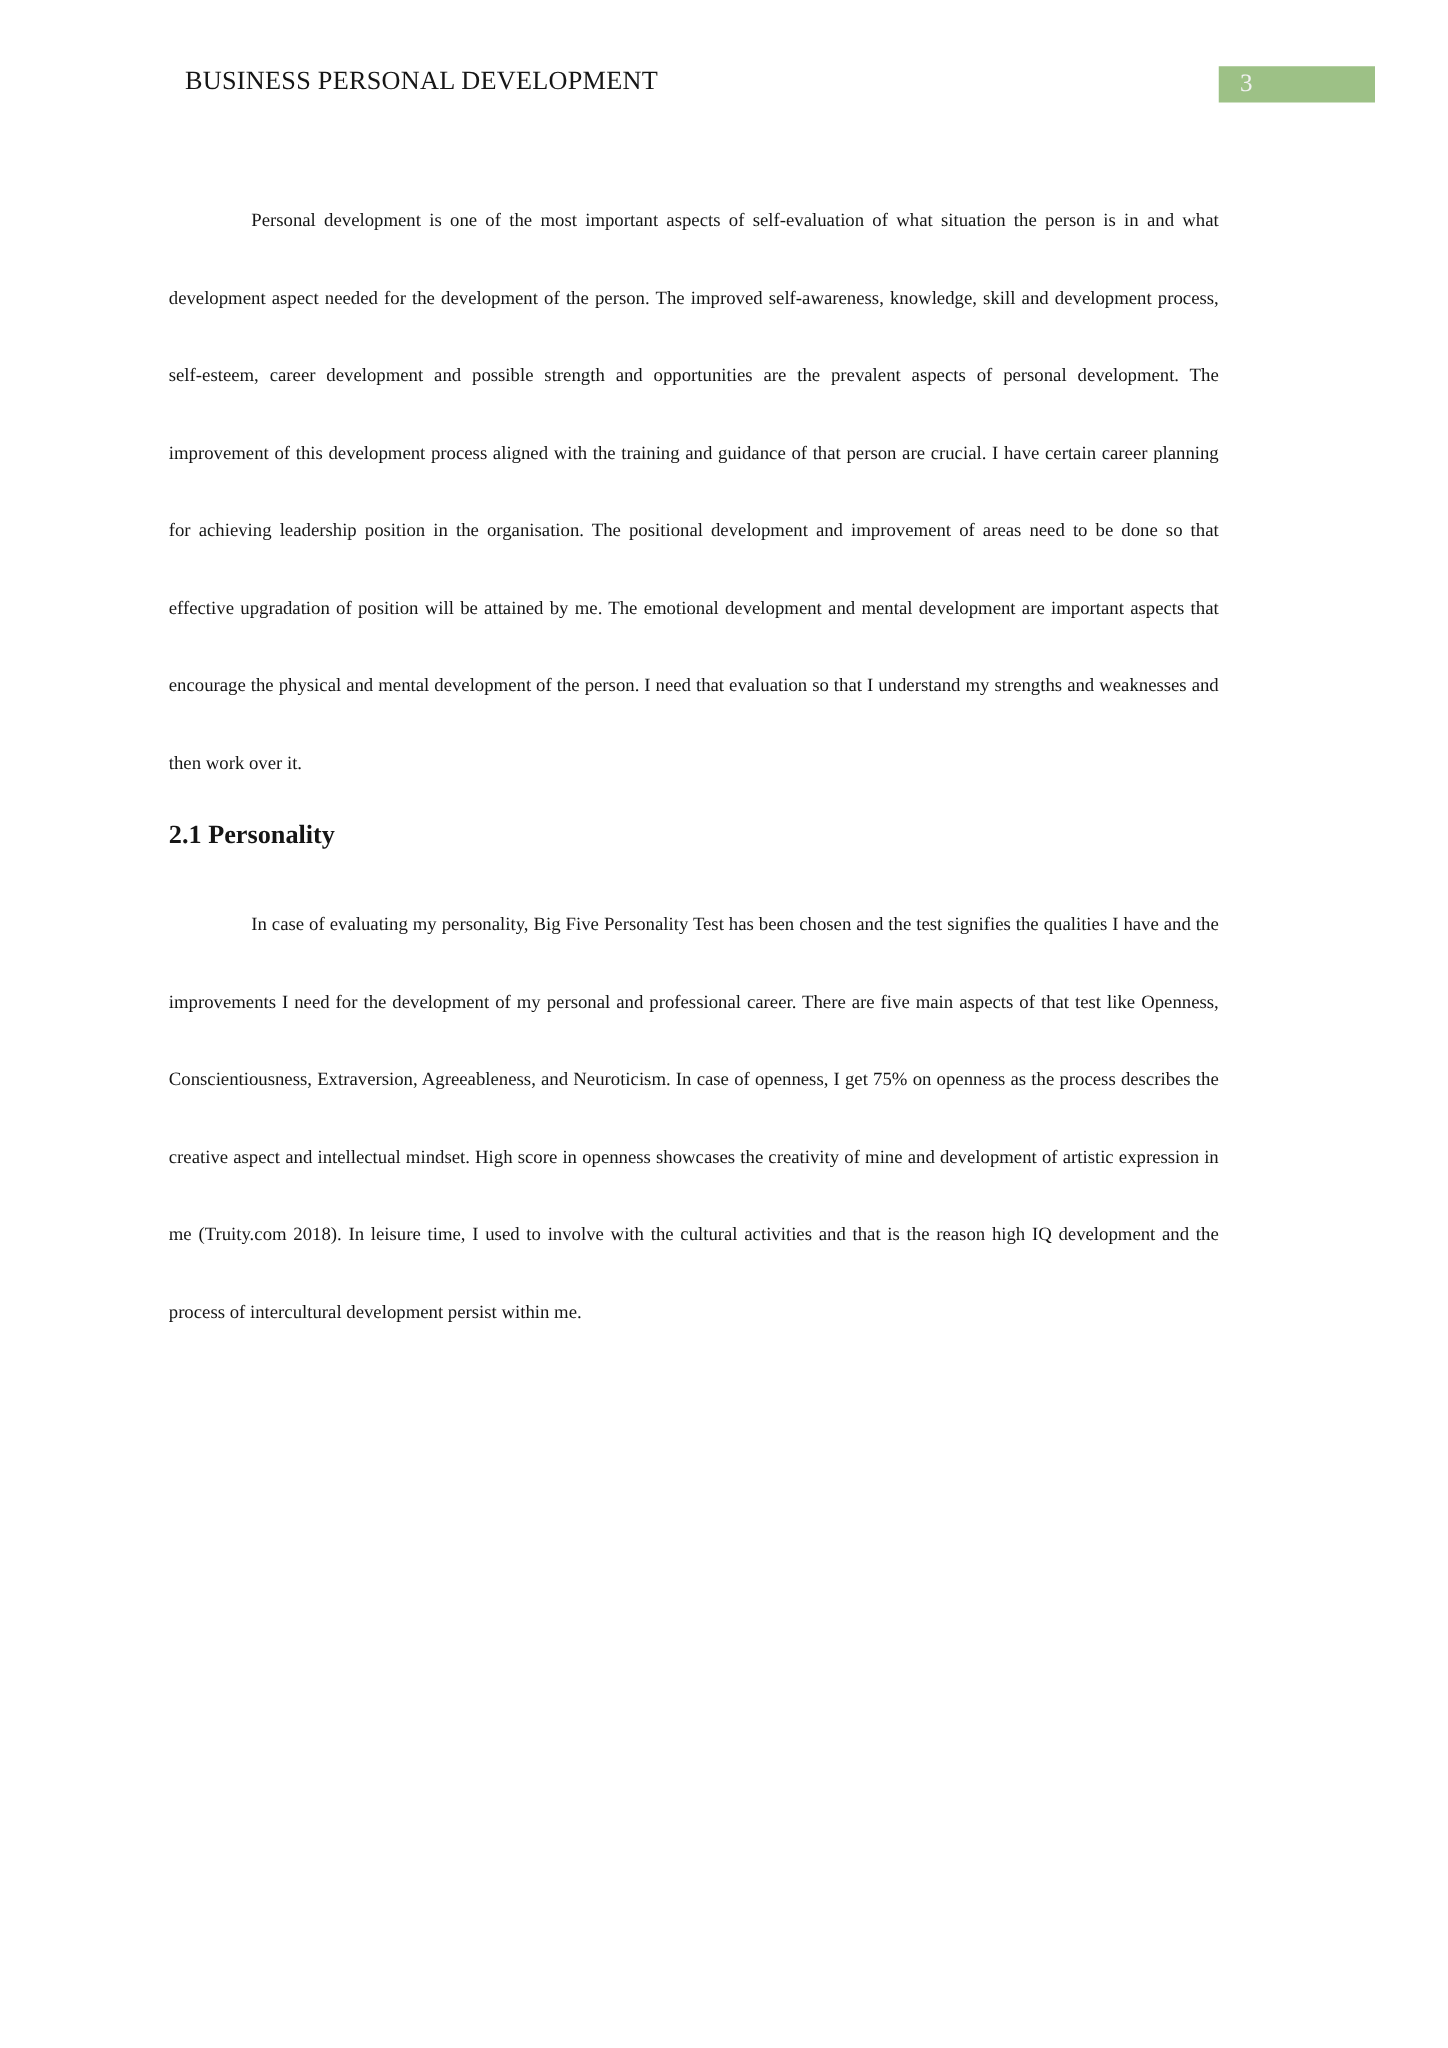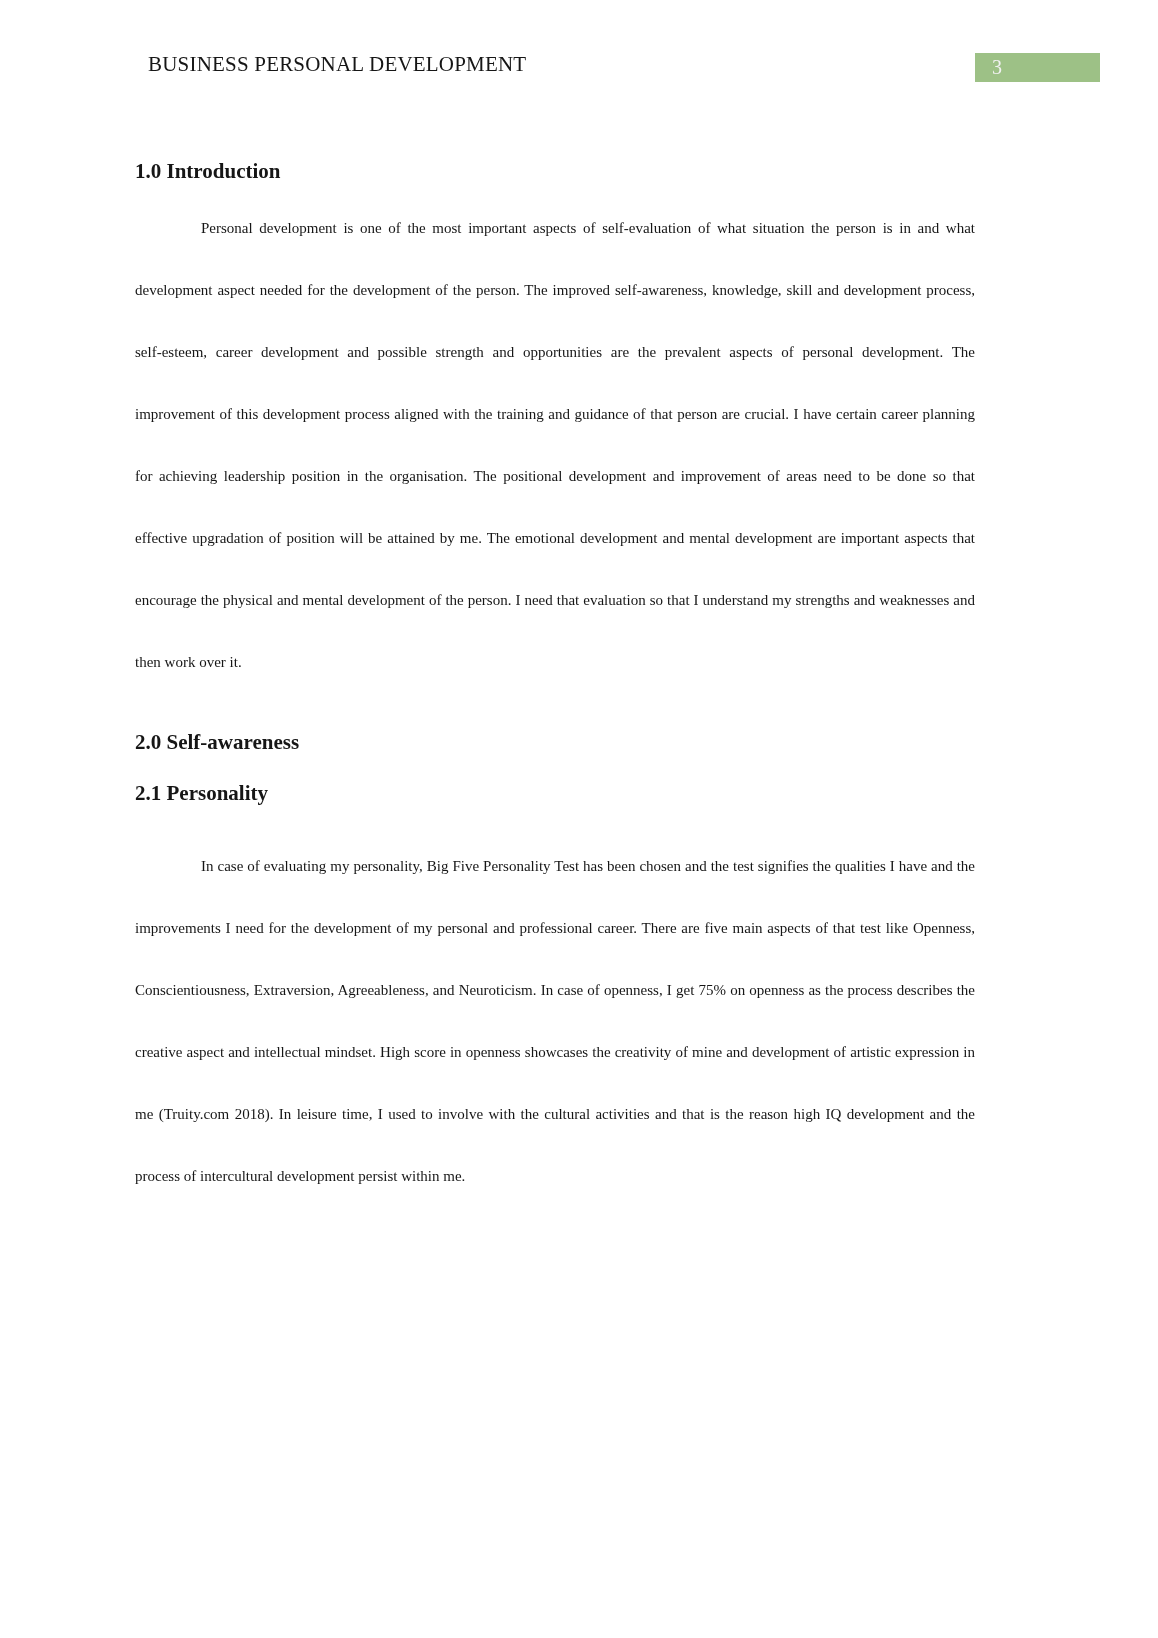--- a/index.html
+++ b/index.html
@@ -65,23 +65,21 @@
 </head>
 <body>
 
 <header class="page-header">
   <span class="running-head">BUSINESS PERSONAL DEVELOPMENT</span>
   <div class="page-badge" style="background: rgb(157, 193, 134); color: rgb(241, 241, 241);">3</div>
 </header>
 
 <main class="content">
 
-  <h2 class="heading">1.0 Introduction</h2>
 
   <p class="body-para">Personal development is one of the most important aspects of self-evaluation of what situation the person is in and what development aspect needed for the development of the person. The improved self-awareness, knowledge, skill and development process, self-esteem, career development and possible strength and opportunities are the prevalent aspects of personal development. The improvement of this development process aligned with the training and guidance of that person are crucial. I have certain career planning for achieving leadership position in the organisation. The positional development and improvement of areas need to be done so that effective upgradation of position will be attained by me. The emotional development and mental development are important aspects that encourage the physical and mental development of the person. I need that evaluation so that I understand my strengths and weaknesses and then work over it.</p>
 
-  <h2 class="heading gap-before">2.0 Self-awareness</h2>
 
   <h3 class="heading">2.1 Personality</h3>
 
   <p class="body-para mt-sm">In case of evaluating my personality, Big Five Personality Test has been chosen and the test signifies the qualities I have and the improvements I need for the development of my personal and professional career. There are five main aspects of that test like Openness, Conscientiousness, Extraversion, Agreeableness, and Neuroticism. In case of openness, I get 75% on openness as the process describes the creative aspect and intellectual mindset. High score in openness showcases the creativity of mine and development of artistic expression in me (Truity.com 2018). In leisure time, I used to involve with the cultural activities and that is the reason high IQ development and the process of intercultural development persist within me.</p>
 
 </main>
 
 </body></html>

